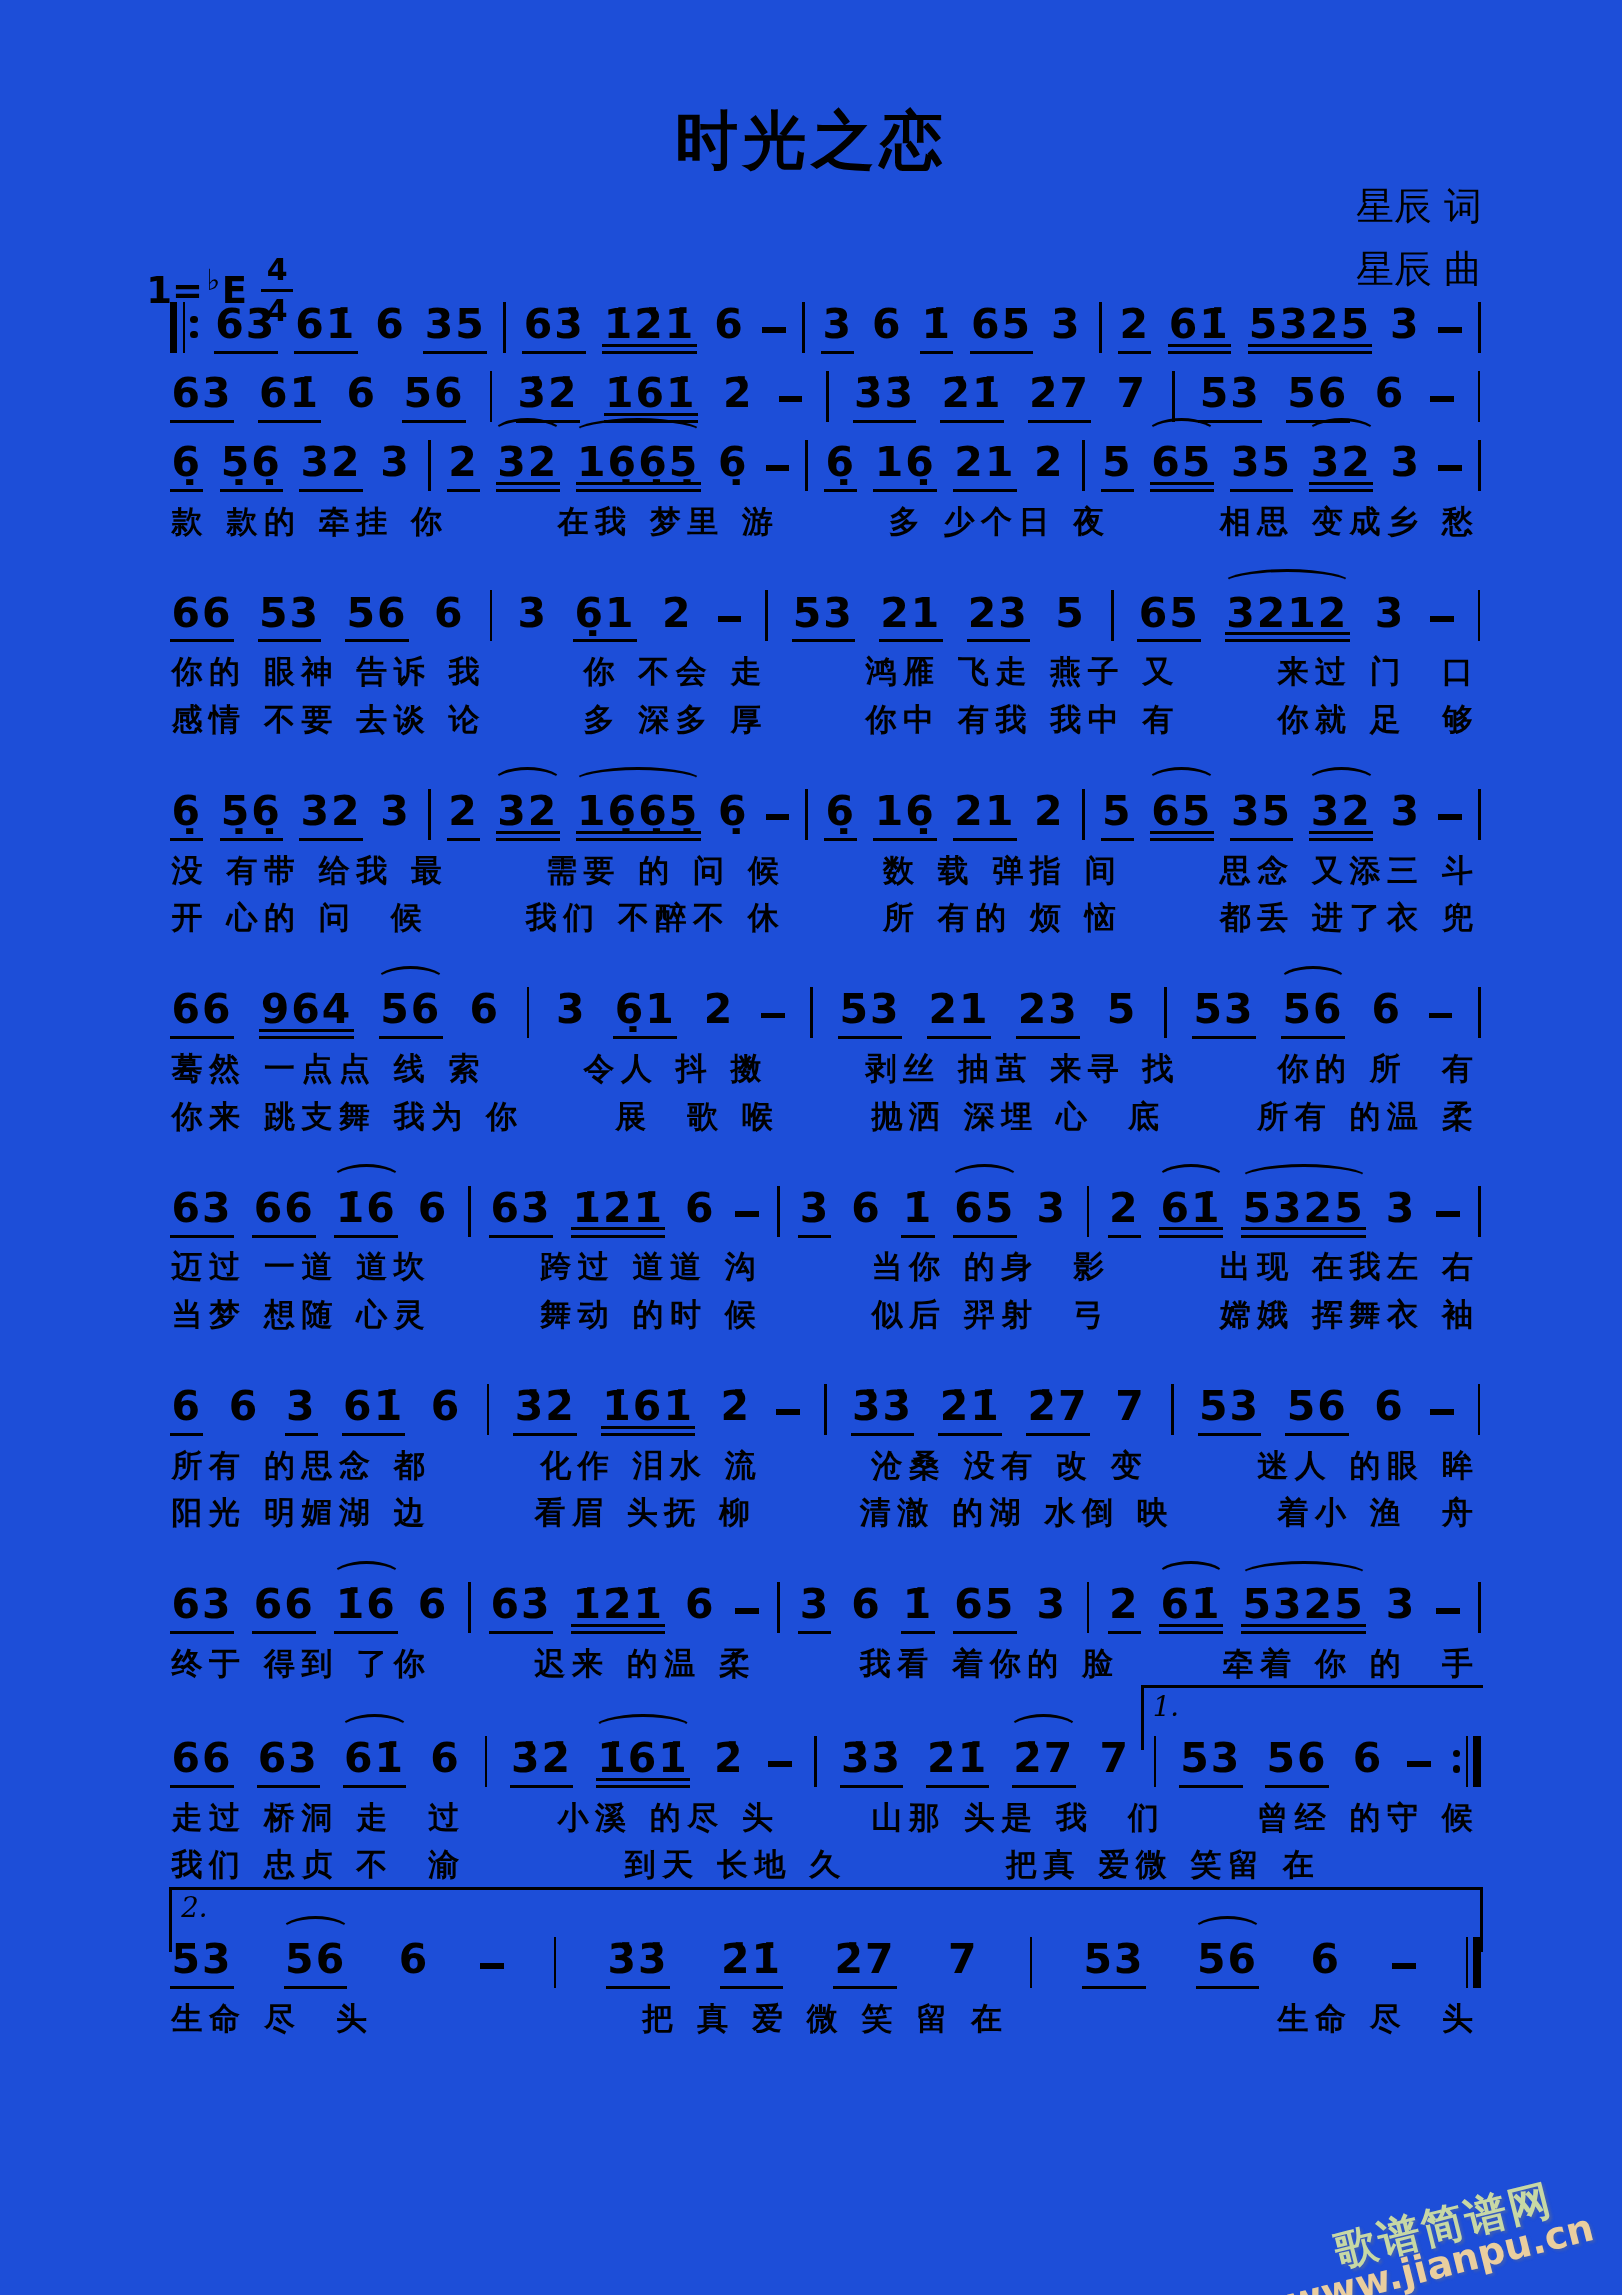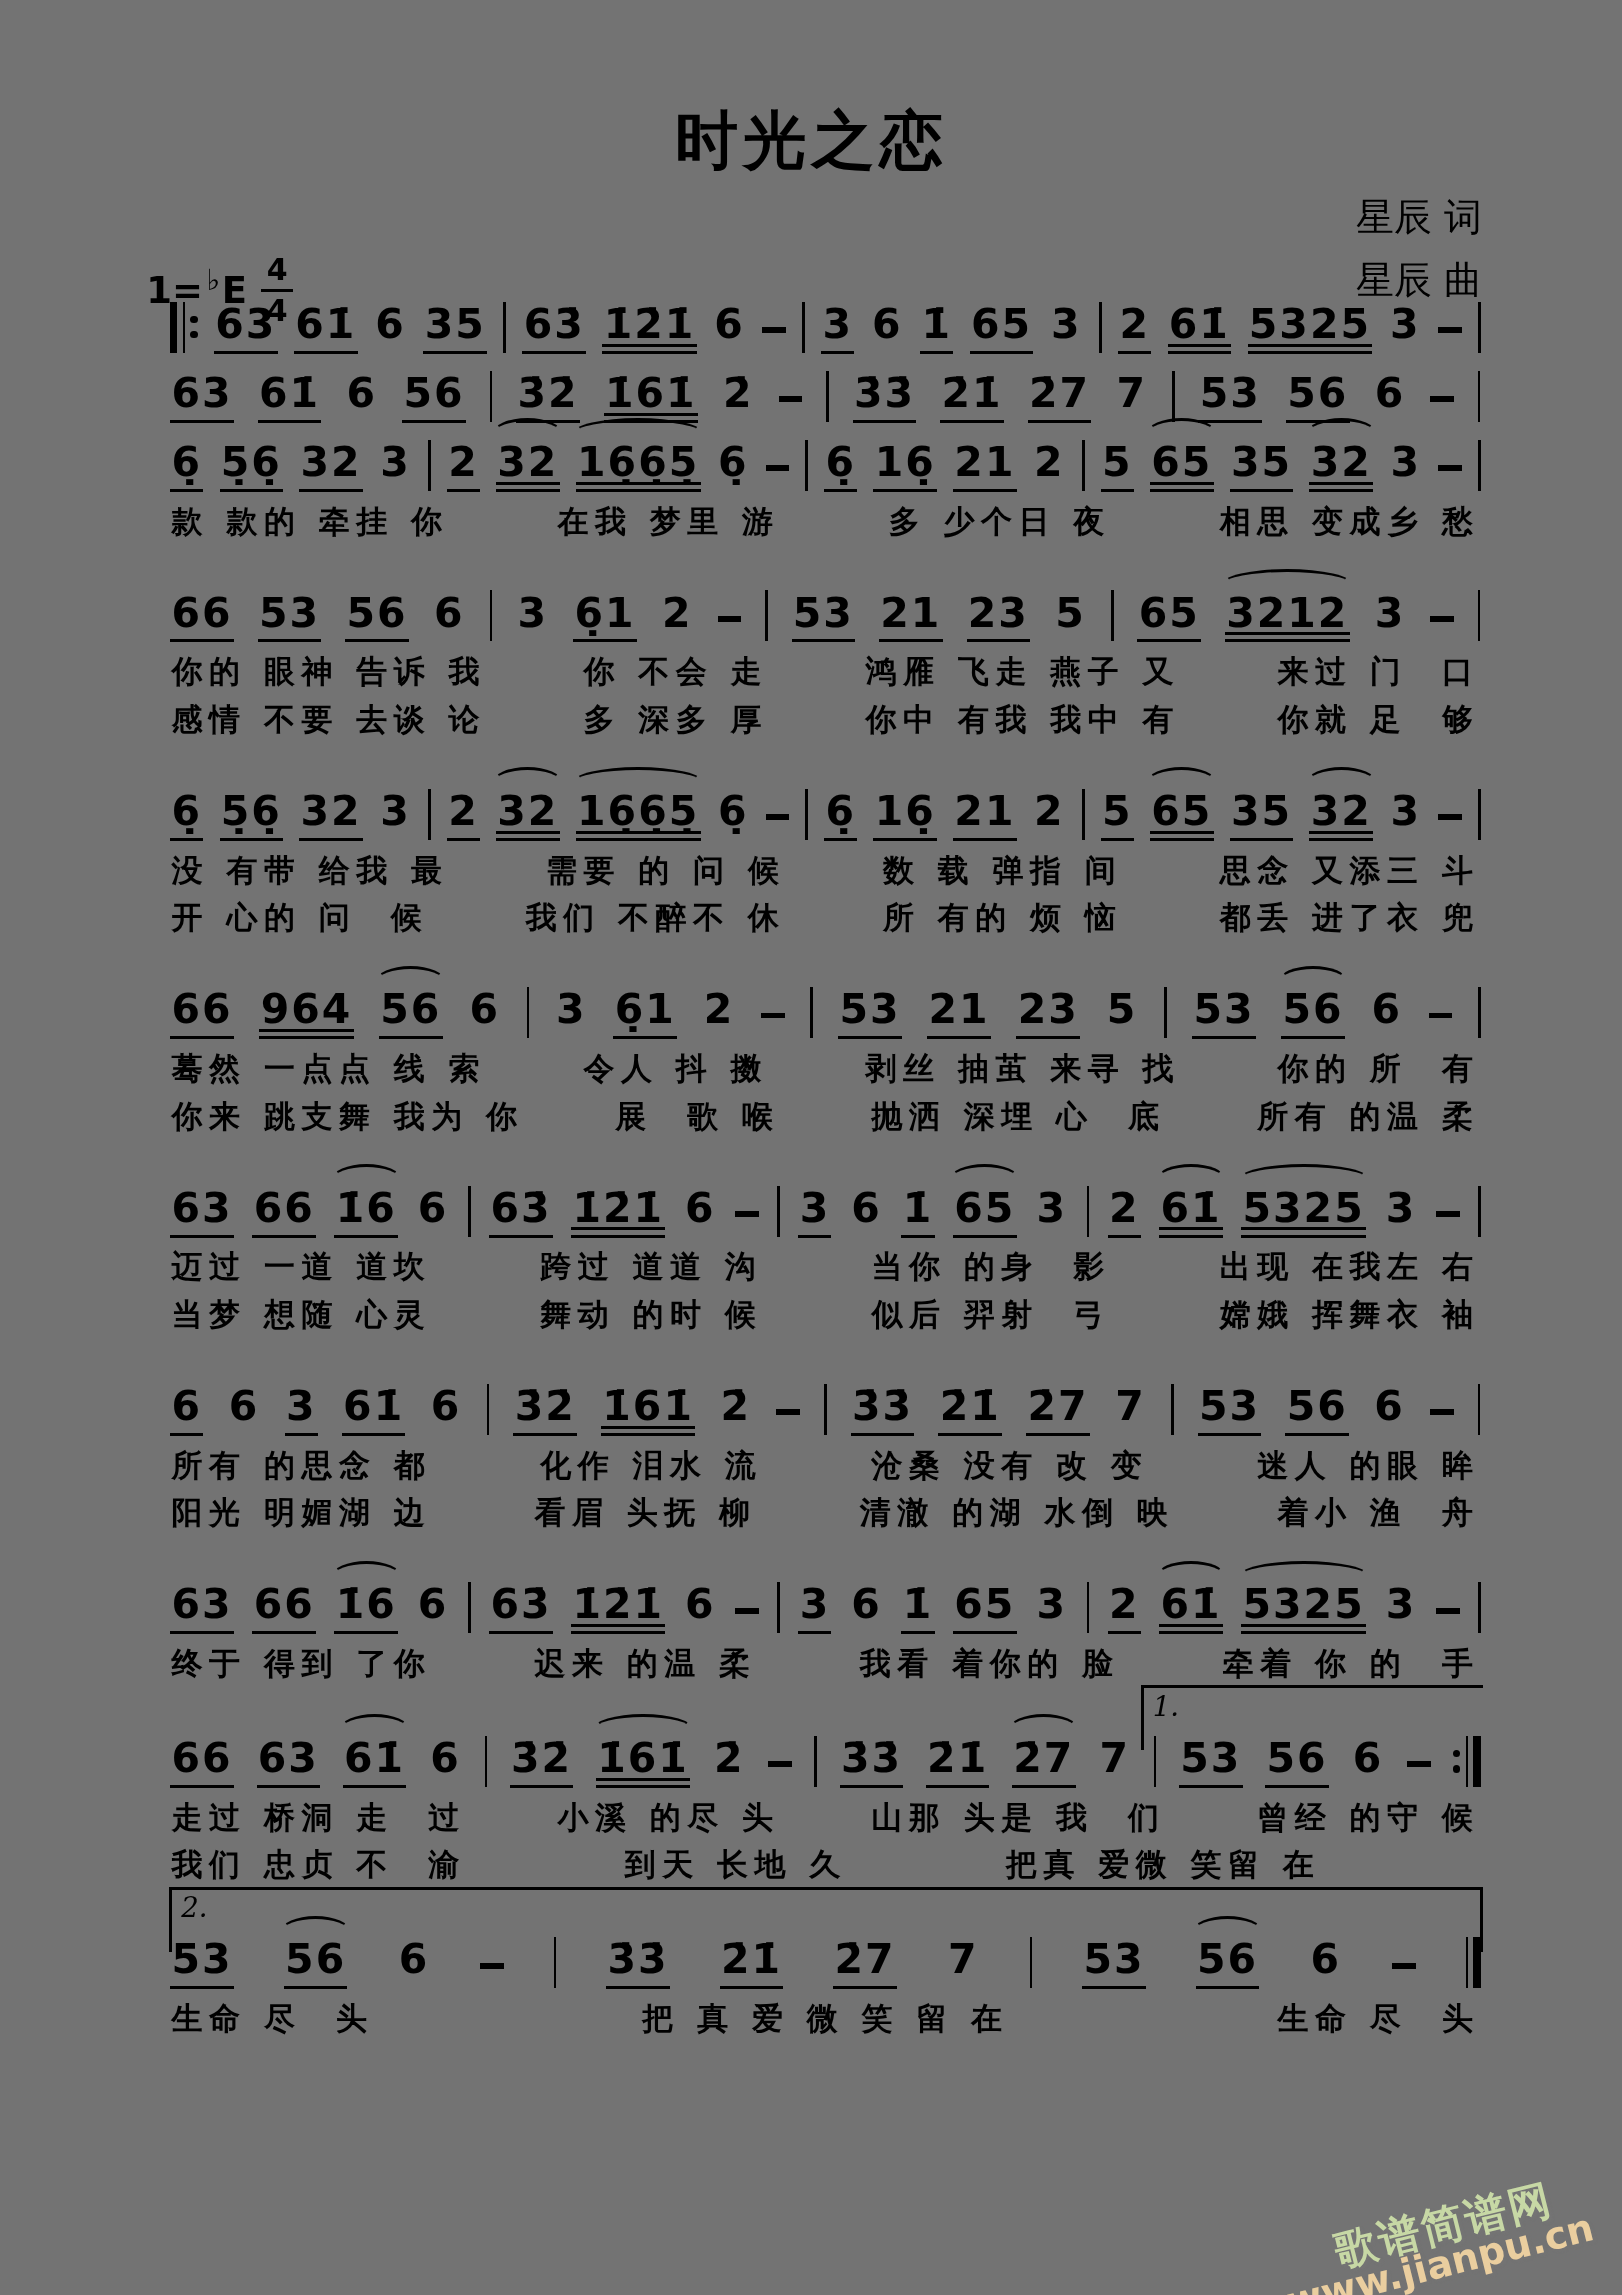--- a/index.html
+++ b/index.html
@@ -1,22 +1,22 @@
 <!DOCTYPE html>
 <html style="font-size:10.5px"><head>
 <meta charset="utf-8">
 <style>
   html,body{margin:0;padding:0;background:#888;}
   .sheet{
-    position:relative;width:1623px;height:2295px;background:#737373;
+    position:relative;width:1623px;height:2295px;background:#1d4ed8;
     font-family:"DejaVu Sans","Liberation Sans",sans-serif;color:#000;overflow:hidden;
   }
   .content{position:absolute;left:141px;top:0;width:1341px;}
   .title{margin-top:98px;text-align:center;font-size:63px;font-weight:bold;letter-spacing:5.2px;}
-  .credits{position:absolute;top:186px;right:0;text-align:right;
+  .credits{position:absolute;top:175px;right:0;text-align:right;
     font-family:"DejaVu Serif","Liberation Serif",serif;font-size:38px;line-height:63px;font-weight:500;}
   .keysig{position:absolute;top:254px;left:5.2px;font-size:37px;font-weight:bold;display:flex;align-items:center;}
   .keysig .flat{font-size:29px;position:relative;top:-10.5px;margin:0 1.3px 0 3.9px;}
   .meter{display:inline-flex;flex-direction:column;align-items:center;font-size:30px;line-height:1;margin-left:14.4px;}
   .meter .mnum{padding:1.3px 5.2px 3.9px;border-bottom:3.3px solid #000;}
   .meter .mden{padding:3.9px 5.2px 0;}
   .systems{margin-top:101px;margin-left:28px;}
   .system{margin-bottom:34px;}
   .nrow{display:flex;justify-content:space-between;align-items:flex-end;height:69px;position:relative;padding:0 1.3px;}
   .nrow.hasvolta{margin-top:37px;}

